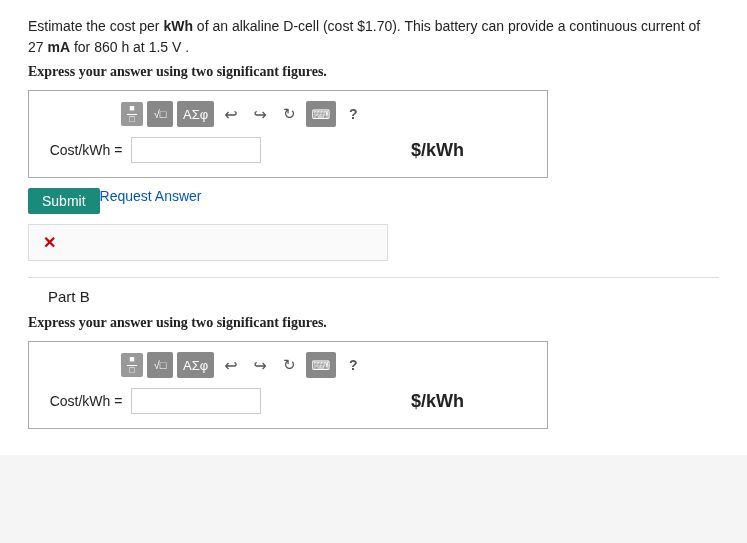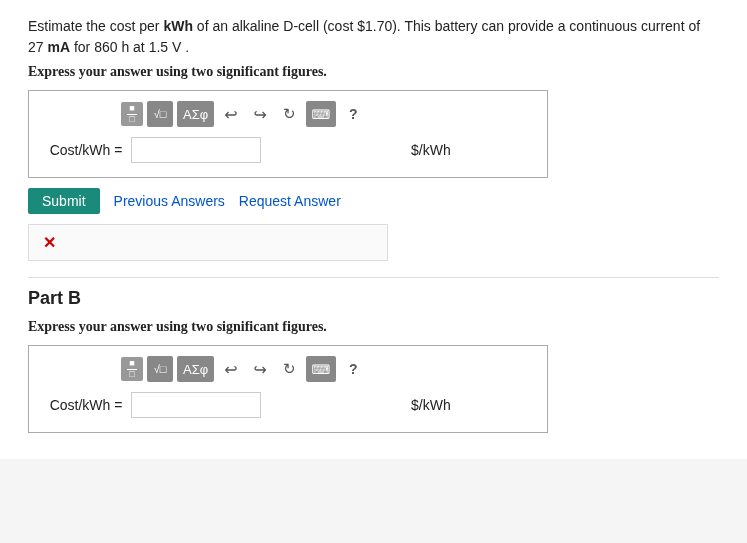--- a/index.html
+++ b/index.html
@@ -87,32 +87,33 @@
       text-align: center;
     }
     .answer-input {
       border: 1px solid #ccc;
       width: 130px;
       height: 26px;
       padding: 2px 4px;
       font-size: 14px;
     }
     .unit-label {
-      font-size: 14px;
+      font-size: 18px;
       margin-left: auto;
       padding-right: 4px;
+      font-weight: bold;
     }
     .input-row-wrapper {
       display: flex;
       align-items: center;
     }
     .submit-row {
       display: flex;
-      align-items: center;
-      gap: 14px;
+      align-items: flex-start;
+      gap: 0;
       margin-bottom: 10px;
     }
     .submit-btn {
       background: #1a8a7a;
       color: #fff;
       border: none;
       padding: 5px 14px;
       font-size: 14px;
       cursor: pointer;
       border-radius: 2px;
@@ -148,24 +149,25 @@
       font-weight: bold;
       font-size: 14px;
       color: #222;
     }
     .divider {
       border: none;
       border-top: 1px solid #ddd;
       margin: 10px 0;
     }
     .part-label {
-      font-weight: bold;
-      font-size: 18px;
+      font-weight: normal;
+      font-size: 15px;
       margin-bottom: 10px;
       margin-top: 6px;
+      margin-left: 20px;
     }
   </style>
 </head>
 <body>
 
 <div class="page">
 
   <p class="question-text">
     Estimate the cost per <strong>k<span>W</span>h</strong> of an alkaline D-cell (cost $1.70). This battery can provide a continuous current of 27 <strong>m<span>A</span></strong> for 860 h at 1.5 V .
   </p>
@@ -191,21 +193,20 @@
     </div>
     <div class="input-row-wrapper">
       <span class="input-label">Cost/kWh =</span>
       <input class="answer-input" type="text" value="" style="">
       <span class="unit-label" style="margin-left: 150px;">$/kWh</span>
     </div>
   </div>
 
   <div class="submit-row">
     <button class="submit-btn">Submit</button>
-    <a class="prev-answers">Previous Answers</a>
     <a class="request-answer">Request Answer</a>
   </div>
 
   <div class="error-box">
     <span class="error-icon">✕</span>
   </div>
 
   <hr class="divider">
 
   <p class="part-label">Part B</p>

